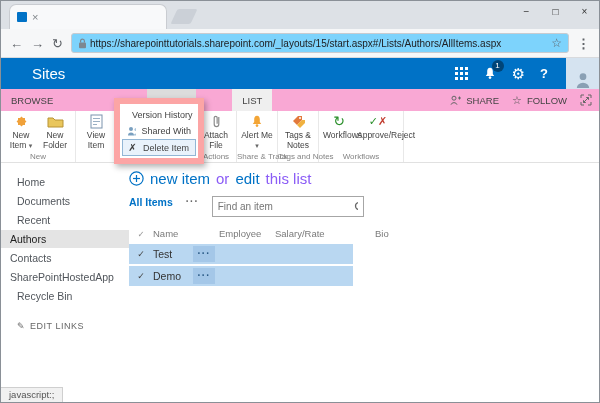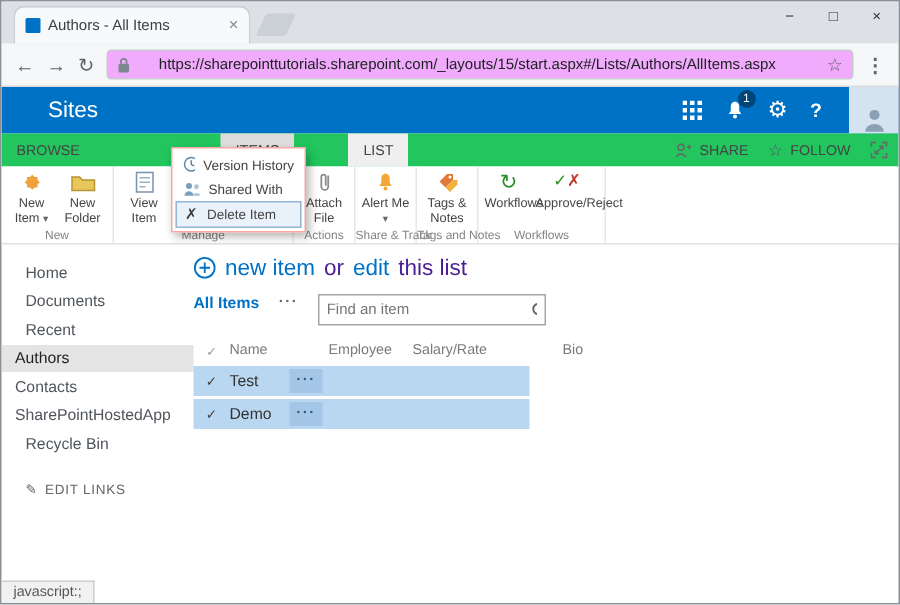--- a/index.html
+++ b/index.html
@@ -14,75 +14,75 @@
   .favicon { width:10px; height:10px; background:#0072c6; border-radius:1px; flex:none; }
   .tab-title { flex:1; white-space:nowrap; overflow:hidden; }
   .tab-close { color:#80868b; font-size:11px; cursor:default; }
   .newtab-btn { width:20px; height:15px; background:#cbd0d7; margin:0 0 5px 7px; transform:skewX(-25deg); border-radius:2px; }
   .win-controls { position:absolute; top:0; right:0; display:flex; height:21px; }
   .win-btn { width:29px; text-align:center; font-size:10px; color:#333; line-height:21px; }
 
   .addressbar { height:29px; background:#f6f7f8; border-bottom:1px solid #d8dadd; display:flex; align-items:center;
                 padding:0 9px; gap:8px; flex:none; }
   .nav-btn { color:#5f6368; font-size:13px; line-height:1; }
-  .omnibox { flex:1; height:20px; background:#f0abfc; border:1px solid #c8cbd0; border-radius:3px;
-             display:flex; align-items:center; padding:0 6px; gap:19px; }
+  .omnibox { flex:1; height:20px; background:#7dd3fc; border:1px solid #c8cbd0; border-radius:3px;
+             display:flex; align-items:center; padding:0 6px; gap:3px; }
   .url { flex:1; font-size:10px; color:#202124; white-space:nowrap; overflow:hidden; }
   .star { color:#5f6368; font-size:12px; }
   .menu-btn { color:#5f6368; font-size:13px; font-weight:bold; }
 
   
   .suitebar { height:31px; background:#0072c6; display:flex; align-items:center; color:#fff; padding-left:31px; flex:none; }
   .suite-title { font-size:15px; }
   .suite-right { margin-left:auto; display:flex; align-items:center; gap:15px; height:100%; }
   .suite-icon { position:relative; display:flex; align-items:center; }
   .badge { position:absolute; top:-6px; right:-7px; background:#004578; color:#fff; font-size:8px;
            min-width:12px; height:12px; border-radius:50%; text-align:center; line-height:12px; }
   .gear { font-size:15px; line-height:1; }
   .help { font-size:13px; font-weight:bold; }
   .avatar { width:33px; height:100%; background:#d5e3f0; display:flex; align-items:flex-end; justify-content:center; margin-left:3px; }
 
   
-  .ribbontabs { height:22px; background:#22c55e; display:flex; align-items:stretch; font-size:9.5px; color:#444; flex:none;gap:36px; }
+  .ribbontabs { height:22px; background:#f9a8d4; display:flex; align-items:stretch; font-size:9.5px; color:#444; flex:none;gap:36px; }
   .rtab { display:flex; align-items:center; padding:0 10px; }
   .rtab.active { background:#dcdcdc; color:#333;margin-left:48px; }
   .rtab.open { background:#efefef; }
   .rtabs-right { margin-left:auto; display:flex; align-items:center; gap:5px; padding-right:7px; color:#444; }
   .rtabs-right .lbl { margin-right:8px; }
   .star-sm { font-size:11px; color:#555; }
 
   
   .ribbon { height:52px; background:#fff; border-bottom:1px solid #e1e1e1; display:flex; flex:none; }
   .rgroup { position:relative; border-right:1px solid #e8e8e8; padding:2px 4px 12px; display:flex; align-items:flex-start; gap:2px; }
   .rgroup-label { position:absolute; bottom:1px; left:0; right:0; text-align:center; font-size:8px; color:#848484; white-space:nowrap; }
   .rbtn { width:32px; text-align:center; font-size:8.5px; color:#444; line-height:1.15; }
   .rbtn.wide { width:42px; }
   .ricon { height:17px; display:flex; align-items:center; justify-content:center; margin-bottom:1px; }
   .drop { font-size:7px; color:#666; }
   .g-manage { width:120px; }
 
   
-  .ctx-menu { position:absolute; left:113px; top:97px; width:90px; background:#fff; border:1px solid #fca5a5;
+  .ctx-menu { position:absolute; left:113px; top:97px; width:90px; background:#fff; border:6px solid #fca5a5;
               box-shadow:2px 3px 6px rgba(0,0,0,.3); z-index:20; padding:2px; font-size:9px; color:#444; }
   .ctx-item { display:flex; align-items:center; gap:5px; padding:2px 4px; border:1px solid transparent; white-space:nowrap; }
   .ctx-item.hl { border-color:#92b6d5; background:#e9f2fb; }
   .ctx-x { color:#3c3c3c; font-size:10px; width:11px; text-align:center; }
 
   
   .content { flex:1; display:flex; overflow:hidden; }
   .sidenav { width:128px; padding-top:10px; font-size:10.5px; color:#50555b; flex:none; }
   .nav-item { padding:3px 0 3px 16px; margin-bottom:1px; white-space:nowrap; }
   .nav-item.sub { padding-left:9px; }
   .nav-item.selected { background:#e4e4e4; color:#222; }
   .edit-links { margin-top:16px; padding-left:16px; font-size:9px; color:#666; letter-spacing:.5px; display:flex; gap:5px; align-items:center; }
 
   .mainarea { flex:1; padding-top:7px; }
   .heading { display:flex; align-items:center; gap:6px; font-size:15px; }
   .h-link { color:#0072c6; }
-  .h-plain { color:#4c1d95; }
+  .h-plain { color:#8b5cf6; }
   .views { display:flex; align-items:flex-start; gap:13px; margin-top:9px; }
   .view-current { color:#0072c6; font-size:10.5px; font-weight:bold; }
   .view-more { color:#666; font-weight:bold; font-size:10px; letter-spacing:1px; }
   .searchbox { width:152px; height:21px; border:1px solid #a6a6a6; display:flex; align-items:center; padding:0 5px; gap:4px; }
   .searchbox input { border:none; outline:none; flex:1; font-size:10px; color:#444; font-family:inherit; background:transparent; }
 
   .listtable { margin-top:11px; }
   .thead { display:flex; font-size:9.5px; color:#7a7a7a; padding-bottom:5px; align-items:center; }
   .th-check { width:24px; text-align:center; color:#999; font-size:8.5px; }
   .th-name { width:66px; } .th-emp { width:56px; } .th-sal { width:56px; } .th-bio { width:40px;padding-left:44px; }
@@ -94,21 +94,20 @@
 
   .status { position:absolute; left:0; bottom:0; background:#f1f1f1; border:1px solid #cfcfcf; border-left:none;
             border-bottom:none; font-size:9.5px; color:#555; padding:1px 8px 2px; z-index:30; }
 </style>
 </head>
 <body>
 
 <div class="tabstrip">
   <div class="tab">
     <span class="favicon"></span>
-    <span class="tab-title">Authors - All Items</span>
     <span class="tab-close">×</span>
   </div>
   <div class="newtab-btn"></div>
   <div class="win-controls">
     <span class="win-btn">−</span>
     <span class="win-btn">□</span>
     <span class="win-btn">×</span>
   </div>
 </div>
 

